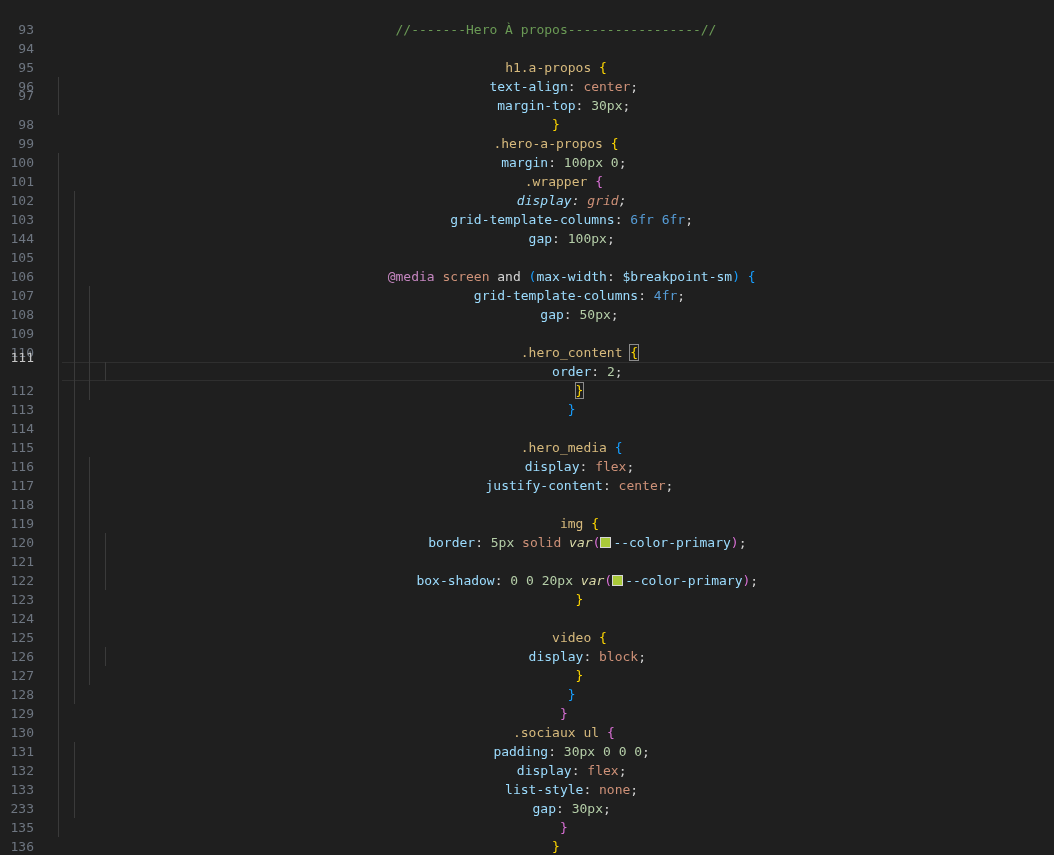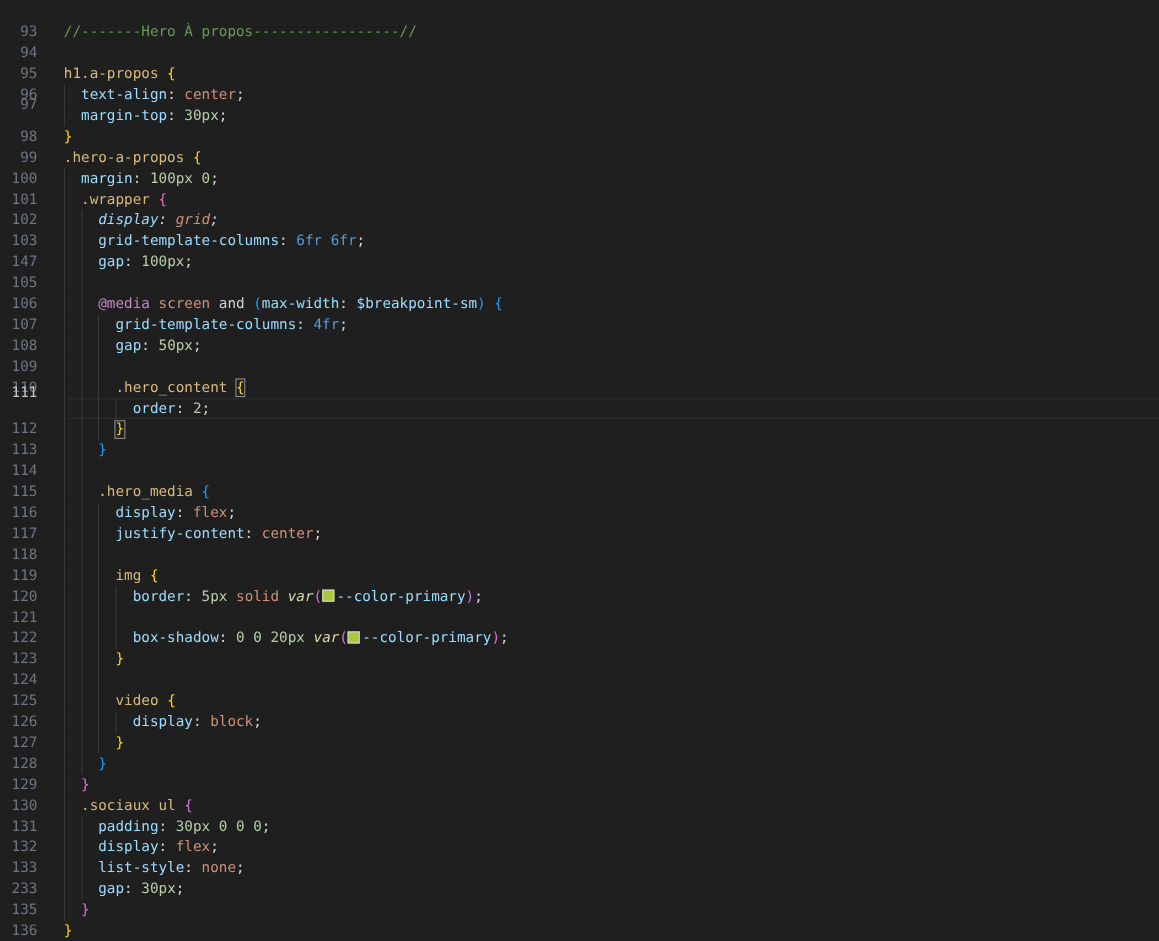--- a/index.html
+++ b/index.html
@@ -12,21 +12,21 @@
     margin-top:20px;
   }
   .gutter-num{
     position:absolute;left:0;top:0;width:34px;height:19px;
     text-align:right;color:var(--gutterFg,#6e7681);
     white-space:pre;user-select:none;
   }
   .gutter-num.active{color:var(--gutterActiveFg,#c6c6c6);}
   .code-line{
     position:absolute;left:0;top:0;right:0;height:19px;
-    padding-left:58px;white-space:pre;box-sizing:border-box;
+    padding-left:58px;white-space:pre;box-sizing:border-box;text-align:center;
   }
   .guide{
     position:absolute;top:0;width:1px;height:19px;
     background:var(--guide,#3a3a3a);
   }
   .cur-border{
     position:absolute;left:62px;right:0;height:19px;box-sizing:border-box;
     border-top:1px solid var(--lineBorder,#2f2f2f);
     border-bottom:1px solid var(--lineBorder,#2f2f2f);
   }
@@ -55,21 +55,21 @@
       <div class="gutter-num" style="top: 19px;">94</div>
       <div class="gutter-num" style="top: 38px;">95</div>
       <div class="gutter-num" style="top: 57px;">96</div>
       <div class="gutter-num" style="top: 66px;">97</div>
       <div class="gutter-num" style="top: 95px;">98</div>
       <div class="gutter-num" style="top: 114px;">99</div>
       <div class="gutter-num" style="top: 133px;">100</div>
       <div class="gutter-num" style="top: 152px;">101</div>
       <div class="gutter-num" style="top: 171px;">102</div>
       <div class="gutter-num" style="top: 190px;">103</div>
-      <div class="gutter-num" style="top: 209px;">147</div>
+      <div class="gutter-num" style="top: 209px;">144</div>
       <div class="gutter-num" style="top: 228px;">105</div>
       <div class="gutter-num" style="top: 247px;">106</div>
       <div class="gutter-num" style="top: 266px;">107</div>
       <div class="gutter-num" style="top: 285px;">108</div>
       <div class="gutter-num" style="top: 304px;">109</div>
       <div class="gutter-num" style="top: 323px;">110</div>
       <div class="gutter-num active" style="top: 328px;">111</div>
       <div class="gutter-num" style="top: 361px;">112</div>
       <div class="gutter-num" style="top: 380px;">113</div>
       <div class="gutter-num" style="top: 399px;">114</div>

